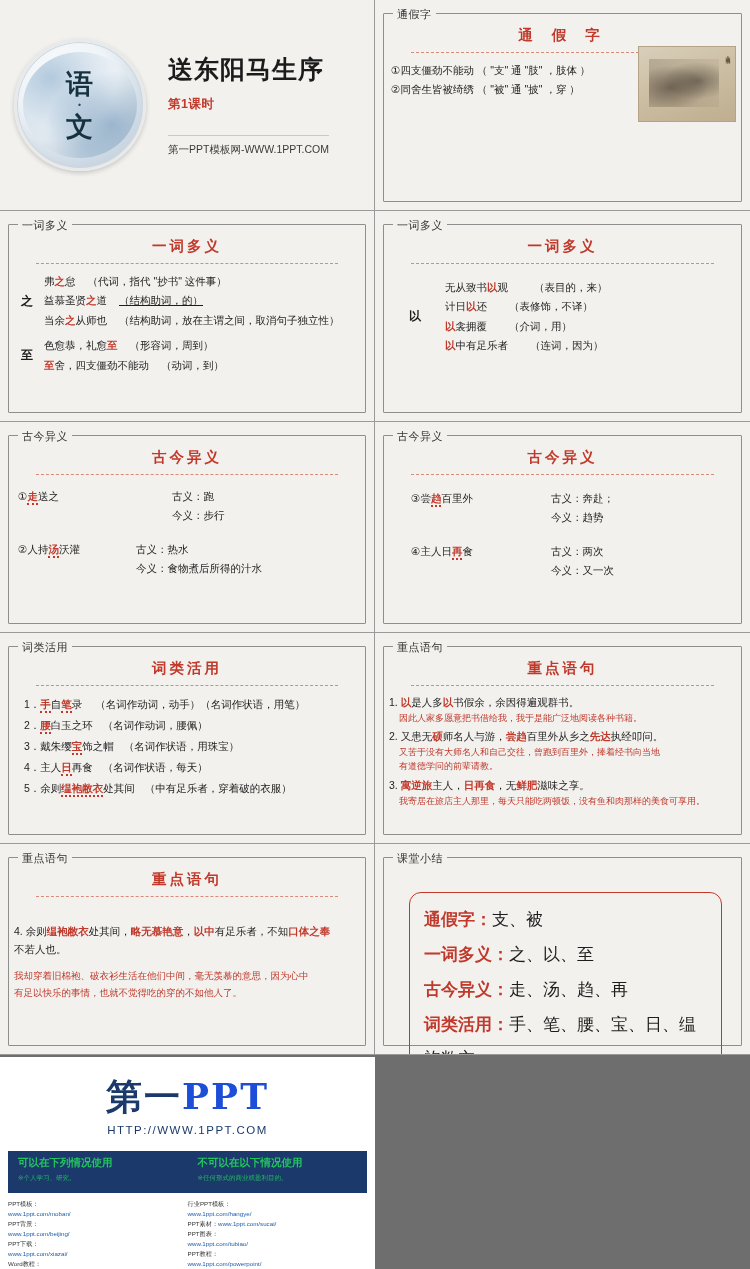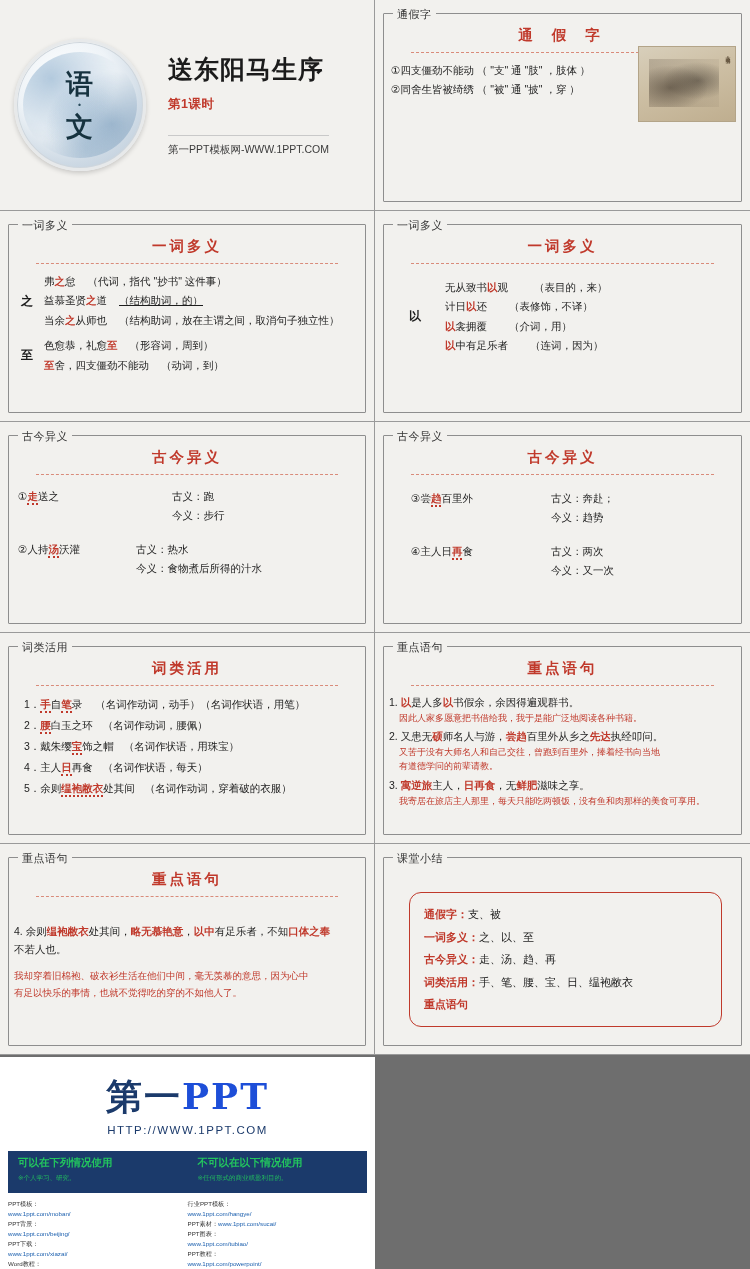--- a/index.html
+++ b/index.html
@@ -121,21 +121,21 @@
     position:absolute;right:4px;top:4px;writing-mode:vertical-rl;
     font-size:5px;color:#5a4a35;letter-spacing:1px;line-height:1.2;
   }
 
   
   .sum-box{
     position:absolute;left:34px;right:28px;top:48px;
     border:1.5px solid #c0392b;border-radius:12px;
     padding:10px 14px;box-sizing:border-box;
   }
-  .sum-line{font-size:11px;color:#1d1d1d;line-height:2.05;}
+  .sum-line{font-size:17px;color:#1d1d1d;line-height:2.05;}
   .sum-line b{color:#c0392b;}
 
   
   .banner{
     position:absolute;left:0;top:1057px;width:750px;height:212px;
     background:#6e6e6e;
   }
   .banner-left{
     position:absolute;left:0;top:0;width:375px;height:212px;background:#fff;
   }
@@ -330,21 +330,21 @@
         <div>
           2．<span class="em-red dotted-u">腰</span>白玉之环<span style="margin-left:10px;">（名词作动词，腰佩）</span>
         </div>
         <div>
           3．戴朱缨<span class="em-red dotted-u">宝</span>饰之帽<span style="margin-left:10px;">（名词作状语，用珠宝）</span>
         </div>
         <div>
           4．主人<span class="em-red dotted-u">日</span>再食<span style="margin-left:10px;">（名词作状语，每天）</span>
         </div>
         <div>
-          5．余则<span class="em-red dotted-u">缊袍敝衣</span>处其间<span style="margin-left:10px;">（名词作动词，穿着破的衣服）</span>
+          5．余则<span class="em-red dotted-u">缊袍敝衣</span>处其间<span style="margin-left:10px;">（中有足乐者，穿着破的衣服）</span>
         </div>
       </div>
     </div>
   </div>
 
   <div class="slide">
     <div class="framebox"></div>
     <div class="tag">重点语句</div>
     <div class="inner">
       <div class="head">重点语句</div>

